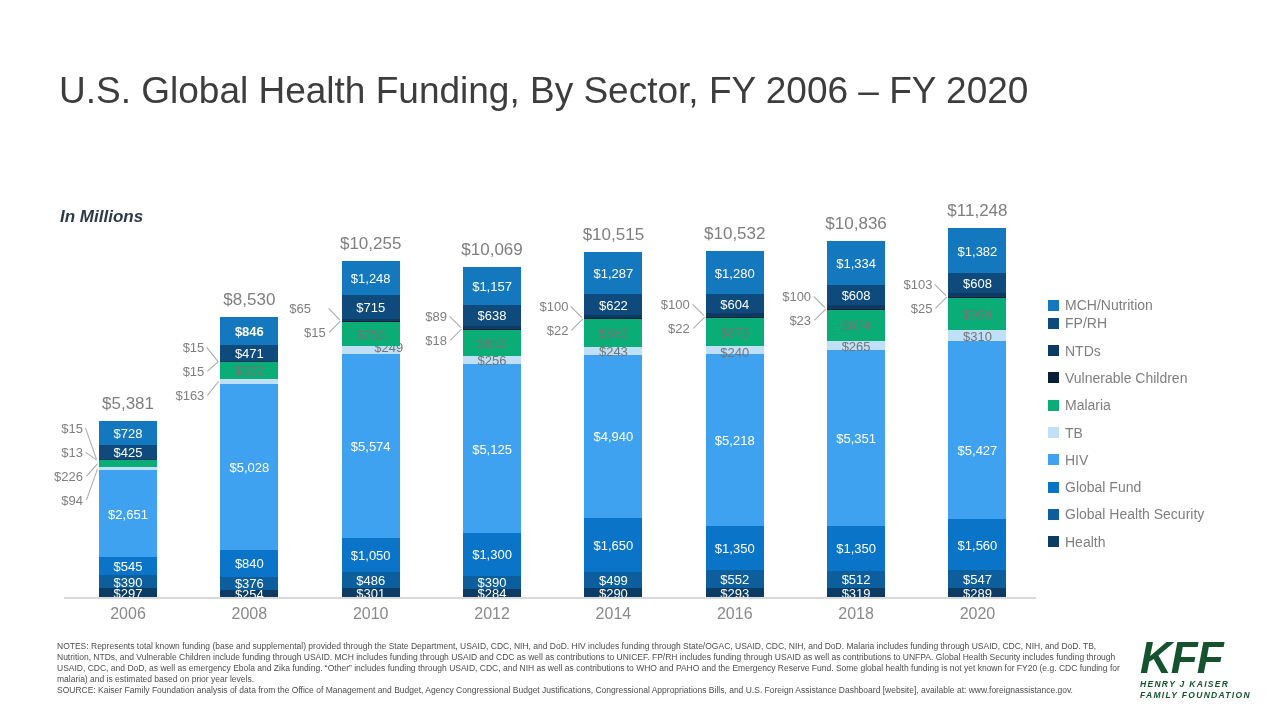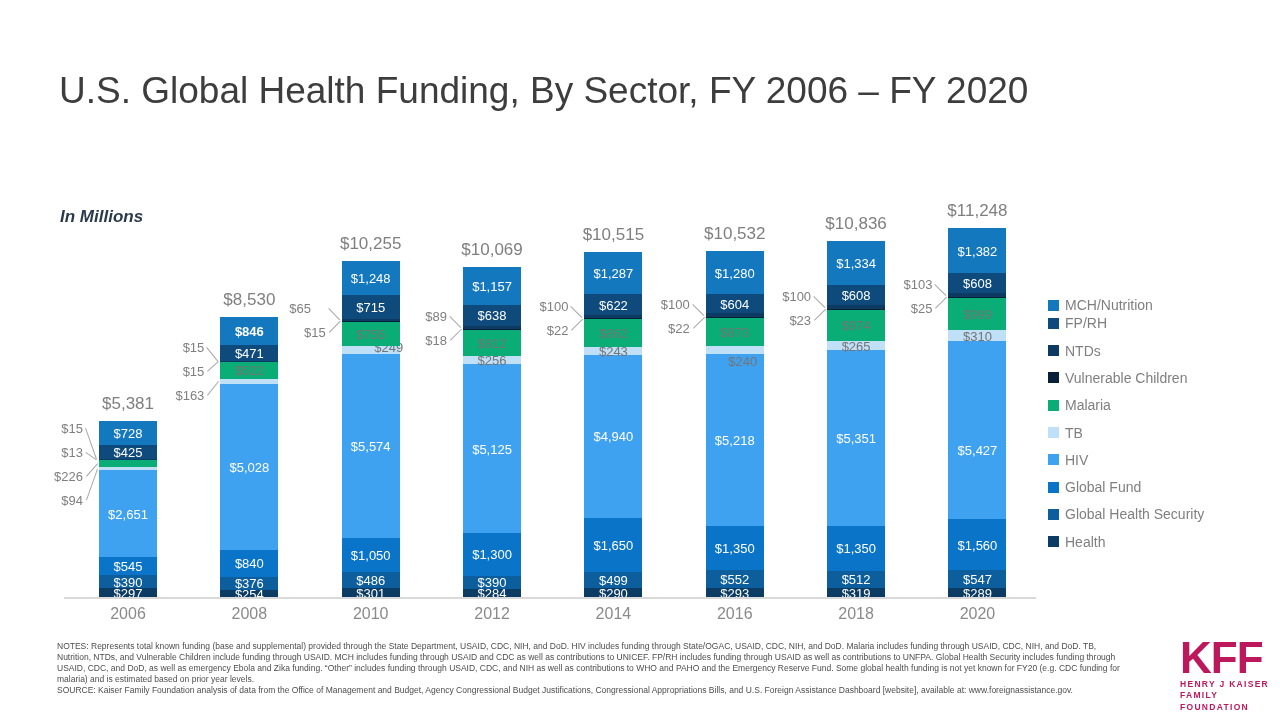--- a/index.html
+++ b/index.html
@@ -14,21 +14,21 @@
   .total-label{position:absolute;width:140px;text-align:center;font-size:17px;color:#7f7f7f;white-space:nowrap;}
   .year-label{position:absolute;width:140px;text-align:center;font-size:16px;color:#8a8a8a;}
   .callout{position:absolute;width:80px;text-align:right;font-size:13px;color:#7f7f7f;line-height:1;white-space:nowrap;}
   .callout-line{position:absolute;height:1px;background:#a8a8a8;transform-origin:0 0;}
   .legend{position:absolute;left:1048px;top:286px;}
   .legend-item{position:absolute;left:0;height:20px;display:flex;align-items:center;}
   .legend-swatch{width:11px;height:11px;display:inline-block;margin-right:6px;flex:0 0 auto;}
   .legend-label{font-size:14px;color:#7f7f7f;white-space:nowrap;}
   .notes{position:absolute;left:57px;top:641px;width:1068px;font-size:8.5px;line-height:1.3;color:#4d4d4d;}
   .source{margin-top:0;}
-  .logo{position:absolute;left:1180px;top:637px;color:#be185d;}
+  .logo{position:absolute;left:1140px;top:637px;color:#14532d;font-style:italic;}
   .logo-kff{font-size:44px;font-weight:900;letter-spacing:-1px;line-height:0.95;}
   .logo-sub{font-size:8.5px;font-weight:bold;letter-spacing:1.3px;line-height:1.35;}
 </style>
 </head>
 <body>
 
 <div class="stage">
   <div class="title">U.S. Global Health Funding, By Sector, FY 2006 – FY 2020</div>
   <div class="units">In Millions</div>
 
@@ -158,21 +158,21 @@
       <div class="callout-line" style="left: 571.4px; top: 329.511px; width: 15.5539px; transform: rotate(-44.991deg);"></div>
       <div class="bar-seg" style="left: 705.75px; top: 588.36px; width: 58px; height: 9.6397px; background: rgb(12, 60, 99);"></div>
       <div class="seg-label" style="left: 734.75px; top: 593.18px;">$293</div>
       <div class="bar-seg" style="left: 705.75px; top: 570.2px; width: 58px; height: 18.1608px; background: rgb(13, 94, 156);"></div>
       <div class="seg-label" style="left: 734.75px; top: 579.28px;">$552</div>
       <div class="bar-seg" style="left: 705.75px; top: 525.785px; width: 58px; height: 44.415px; background: rgb(10, 116, 200);"></div>
       <div class="seg-label" style="left: 734.75px; top: 547.992px;">$1,350</div>
       <div class="bar-seg" style="left: 705.75px; top: 354.112px; width: 58px; height: 171.672px; background: rgb(63, 162, 241);"></div>
       <div class="seg-label" style="left: 734.75px; top: 439.948px;">$5,218</div>
       <div class="bar-seg" style="left: 705.75px; top: 346.216px; width: 58px; height: 7.896px; background: rgb(191, 224, 247);"></div>
-      <div class="seg-label grey" style="left: 734.75px; top: 361px; margin-left: 8px;">$240</div>
+      <div class="seg-label grey" style="left: 734.75px; top: 352px;">$240</div>
       <div class="bar-seg" style="left: 705.75px; top: 317.495px; width: 58px; height: 28.7217px; background: rgb(11, 173, 118);"></div>
       <div class="seg-label grey" style="left: 734.75px; top: 331.855px;">$873</div>
       <div class="bar-seg" style="left: 705.75px; top: 316.771px; width: 58px; height: 0.7238px; background: rgb(7, 31, 56);"></div>
       <div class="bar-seg" style="left: 705.75px; top: 313.481px; width: 58px; height: 3.29px; background: rgb(13, 58, 98);"></div>
       <div class="bar-seg" style="left: 705.75px; top: 293.609px; width: 58px; height: 19.8716px; background: rgb(14, 74, 123);"></div>
       <div class="seg-label" style="left: 734.75px; top: 303.545px;">$604</div>
       <div class="bar-seg" style="left: 705.75px; top: 251.497px; width: 58px; height: 42.112px; background: rgb(20, 120, 191);"></div>
       <div class="seg-label" style="left: 734.75px; top: 272.553px;">$1,280</div>
       <div class="total-label" style="left: 664.75px; top: 224.497px;">$10,532</div>
       <div class="year-label" style="left: 664.75px; top: 605px;">2016</div>

